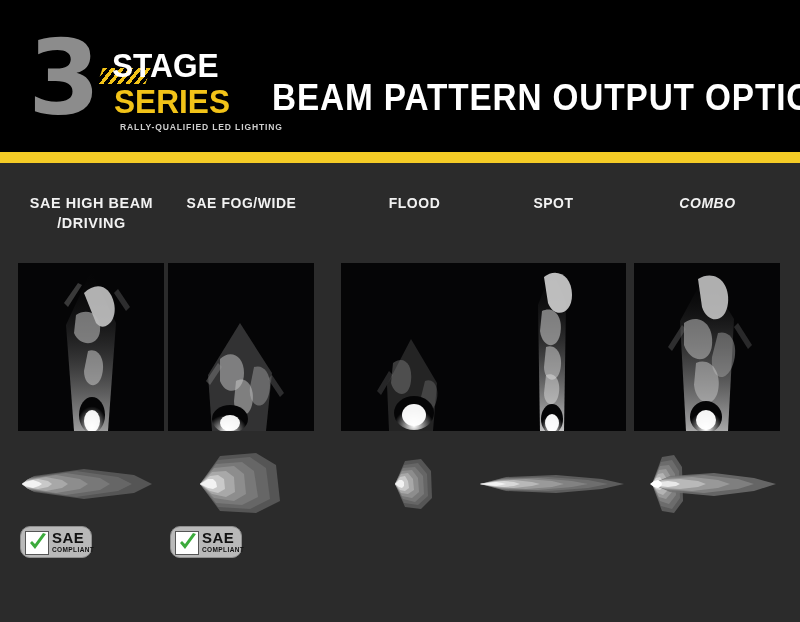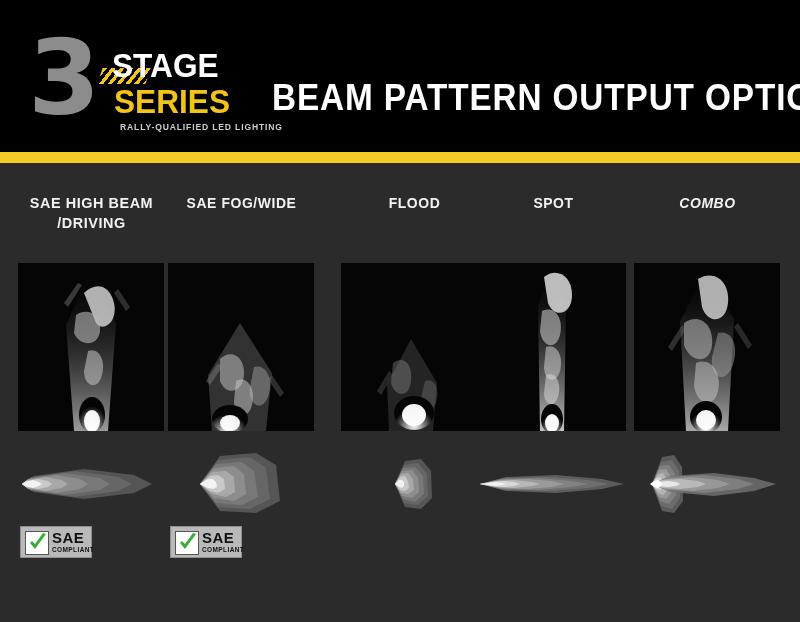--- a/index.html
+++ b/index.html
@@ -76,21 +76,21 @@
   }
   .photo svg{display:block;width:146px;height:168px;}
 
   
   .beam{position:absolute;left:0px;top:278px;width:155px;height:70px;}
   .beam svg{display:block;width:155px;height:70px;}
 
   
   .badge{
     position:absolute;left:6px;top:355px;width:72px;height:32px;
-    background:#b9b9b9;border:1px solid #8e8e8e;border-radius:0;
+    background:#b9b9b9;border:1px solid #8e8e8e;border-radius:10px;
     box-sizing:border-box;padding:2px;
   }
   .badge-inner{position:relative;width:100%;height:100%;}
   .badge-check{
     position:absolute;left:2px;top:2px;width:24px;height:24px;
     background:#ffffff;border:1px solid #555;box-sizing:border-box;
   }
   .badge-check svg{position:absolute;left:1px;top:0px;}
   .badge-sae{
     position:absolute;left:29px;top:1px;

